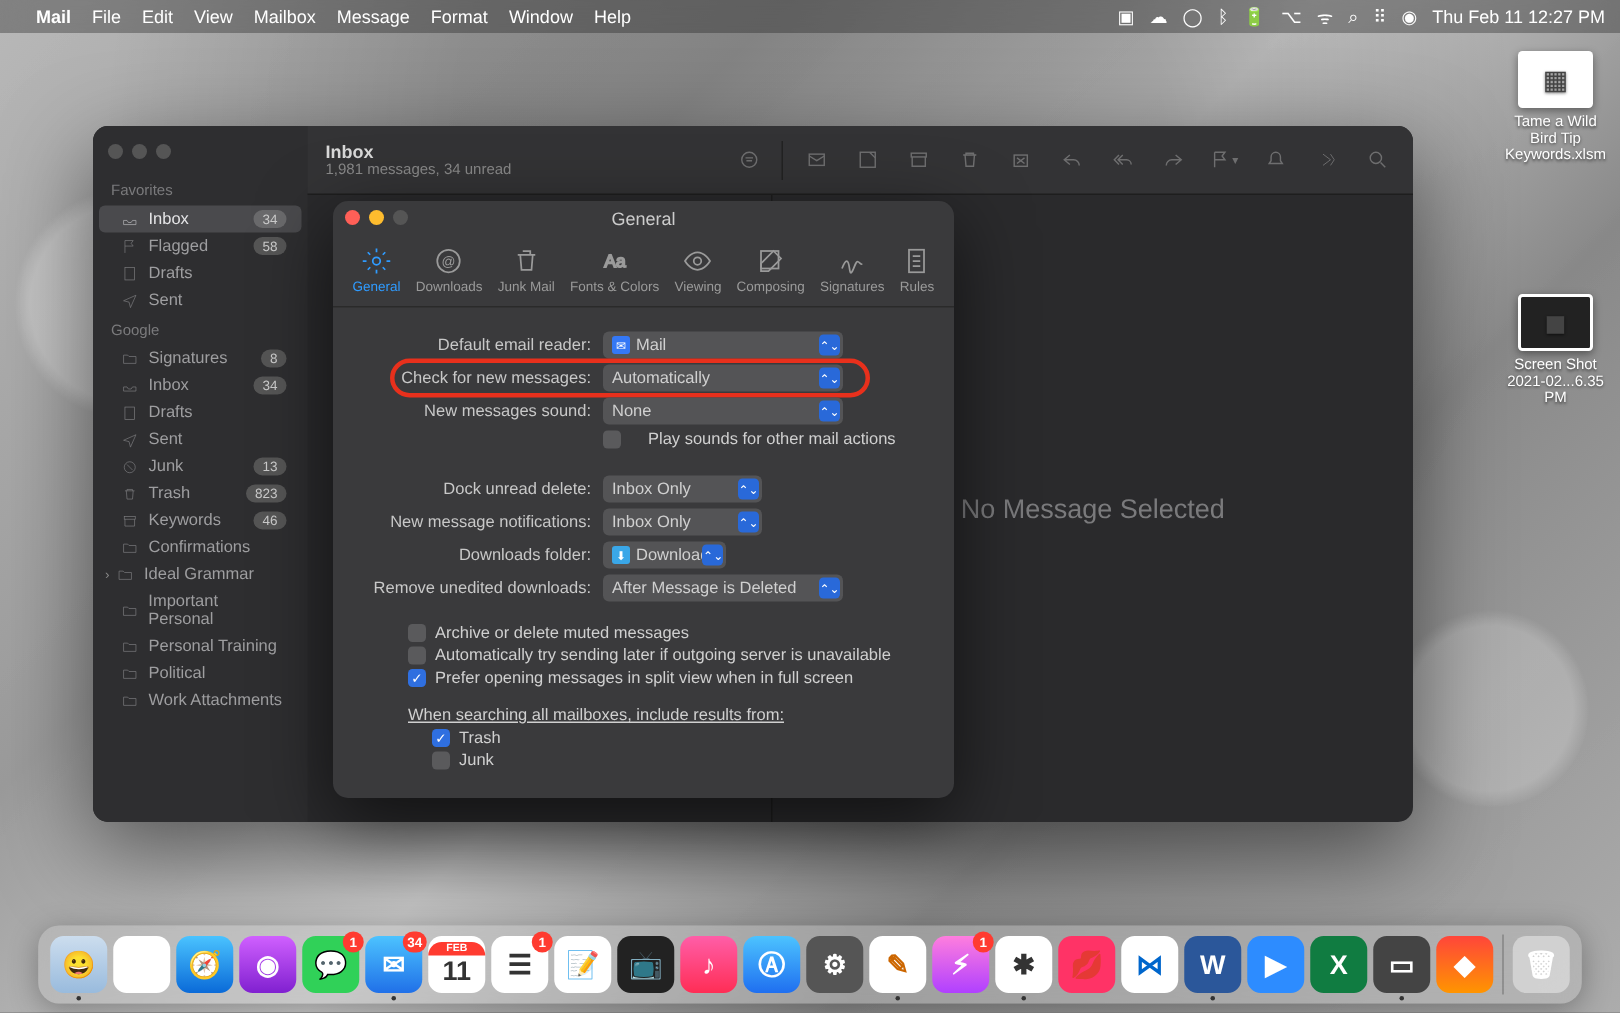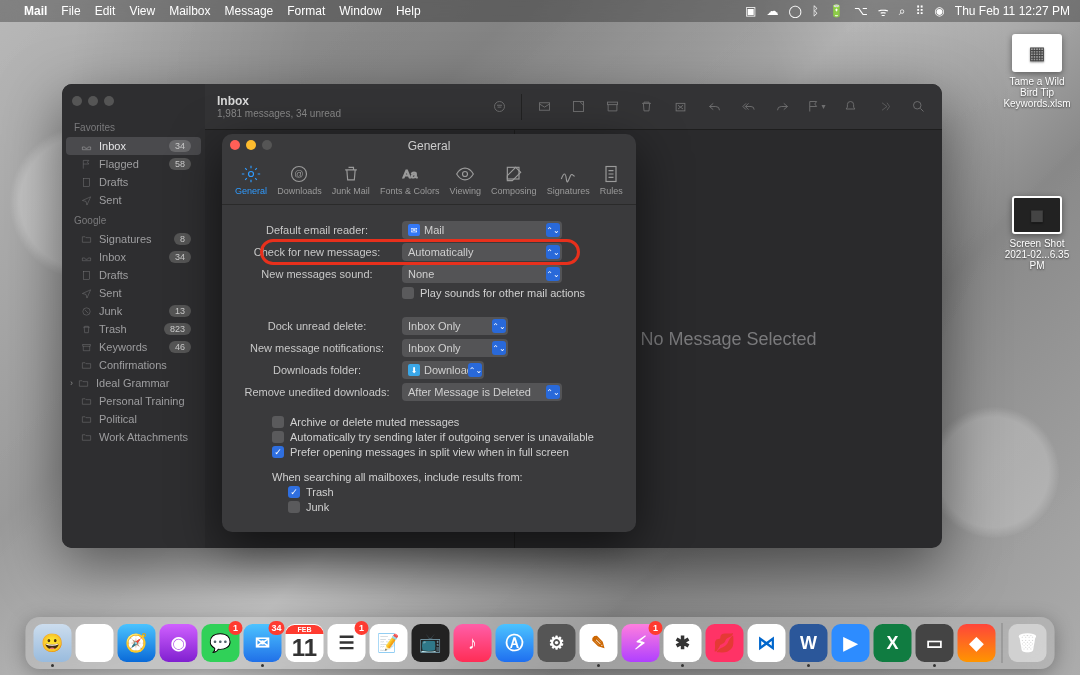--- a/index.html
+++ b/index.html
@@ -53,21 +53,21 @@
 .prefs-titlebar .traffic { position:absolute; left:8px; top:6px; padding:0; }
 .prefs-titlebar .traffic span:nth-child(1){background:#ff5f57}
 .prefs-titlebar .traffic span:nth-child(2){background:#febc2e}
 .prefs-titlebar .traffic span:nth-child(3){background:#555}
 .prefs-tabs { display:flex; justify-content:space-around; padding:4px 8px 6px; border-bottom:1px solid #2a2a2a; }
 .ptab { display:flex; flex-direction:column; align-items:center; gap:2px; font-size:9px; color:#9a9a9a; padding:2px 4px; border-radius:4px; cursor:pointer; }
 .ptab.sel { color:#2f9bff; }
 .ptab svg { width:20px; height:20px; stroke:currentColor; fill:none; stroke-width:1.4; }
 .prefs-body { padding:12px 18px 16px; }
 .row { display:flex; align-items:center; margin:4px 0; }
-.row .lbl { width:162px; text-align:center; padding-right:8px; color:#c8c8c8; }
+.row .lbl { width:162px; text-align:right; padding-right:8px; color:#c8c8c8; }
 .row .sel { flex:0 0 160px; background:#545456; border-radius:4px; padding:2px 6px; display:flex; align-items:center; font-size:11px; height:18px; position:relative; }
 .row .sel.nar { flex:0 0 106px; }
 .row .sel.mini { flex:0 0 78px; }
 .row .sel .caret { position:absolute; right:2px; top:2px; width:14px; height:14px; background:#2969d9; border-radius:3px; display:flex; align-items:center; justify-content:center; font-size:8px; color:#fff; }
 .row .sel .appicon { width:12px; height:12px; background:#3478f6; border-radius:2px; margin-right:4px; display:inline-flex; align-items:center; justify-content:center; font-size:8px; color:#fff; }
 .highlight-ring { position:absolute; border:3px solid #e8301c; border-radius:14px; pointer-events:none; }
 .chk-row { display:flex; align-items:center; gap:6px; margin:3px 0 3px 32px; }
 .chk { width:12px; height:12px; border-radius:3px; background:#5a5a5c; display:flex; align-items:center; justify-content:center; font-size:9px; color:#fff; }
 .chk.on { background:#2f6fe0; }
 .sub-chk { margin-left:48px; }
@@ -218,20 +218,26 @@
         <span class="chev">›</span>
         <svg class="ic ic-folder" viewBox="0 0 24 24">
           <path d="M3 6h6l2 2h10v10H3z" fill="none" stroke="currentColor"></path>
         </svg>
         <span>Ideal Grammar</span>
       </div>
     <div class="sb-item">
         <svg class="ic ic-folder" viewBox="0 0 24 24">
           <path d="M3 6h6l2 2h10v10H3z" fill="none" stroke="currentColor"></path>
         </svg>
+        <span>Important Personal</span>
+      </div>
+    <div class="sb-item">
+        <svg class="ic ic-folder" viewBox="0 0 24 24">
+          <path d="M3 6h6l2 2h10v10H3z" fill="none" stroke="currentColor"></path>
+        </svg>
         <span>Personal Training</span>
       </div>
     <div class="sb-item">
         <svg class="ic ic-folder" viewBox="0 0 24 24">
           <path d="M3 6h6l2 2h10v10H3z" fill="none" stroke="currentColor"></path>
         </svg>
         <span>Political</span>
       </div>
     <div class="sb-item">
         <svg class="ic ic-folder" viewBox="0 0 24 24">
@@ -414,21 +420,21 @@
     <div class="row">
         <div class="lbl">New messages sound:</div>
         <div class="sel">
           <span>None</span>
           <span class="caret">⌃⌄</span>
         </div>
       </div>
     <div class="row">
         <div class="lbl"></div>
         <div class="chk"></div>
-        <span style="margin-left:6px">Play sounds for other mail actions</span>
+        <span style="margin-left:18px">Play sounds for other mail actions</span>
       </div>
     <div style="height:10px"></div>
     <div class="row">
         <div class="lbl">Dock unread delete:</div>
         <div class="sel nar">
           <span>Inbox Only</span>
           <span class="caret">⌃⌄</span>
         </div>
       </div>
     <div class="row">
@@ -460,42 +466,42 @@
       </div>
     <div class="chk-row">
         <div class="chk"></div>
         <span>Automatically try sending later if outgoing server is unavailable</span>
       </div>
     <div class="chk-row">
         <div class="chk on">✓</div>
         <span>Prefer opening messages in split view when in full screen</span>
       </div>
     <div style="height:10px"></div>
-    <div style="margin-left:32px;">When searching all mailboxes, include results from:</div>
+    <div style="margin-left:32px;text-decoration:underline;">When searching all mailboxes, include results from:</div>
     <div class="chk-row sub-chk">
         <div class="chk on">✓</div>
         <span>Trash</span>
       </div>
     <div class="chk-row sub-chk">
         <div class="chk"></div>
         <span>Junk</span>
       </div>
   </div>
 </div>
 
 <div class="dock">
   <div class="app" style="background:linear-gradient(#cde,#9bd)">😀<span class="dot"></span></div>
   <div class="app" style="background:#fff">▦</div>
   <div class="app" style="background:linear-gradient(#4ac3ff,#0a6ad8)">🧭</div>
   <div class="app" style="background:linear-gradient(#d060ff,#8020d0)">◉</div>
   <div class="app" style="background:#30d158">💬<span class="badge">1</span></div>
   <div class="app" style="background:linear-gradient(#4cc3ff,#2070e8)">✉︎<span class="badge">34</span><span class="dot"></span></div>
   <div class="app" style="background:#fff;color:#e33;flex-direction:column;font-size:8px">
       <div style="background:#ff3b30;color:#fff;width:100%;text-align:center;border-radius:9px 9px 0 0;font-size:7px;padding:1px 0">FEB</div>
-      <div style="font-size:24px;color:#333">11</div>
+      <div style="font-size:18px;color:#333">11</div>
     </div>
   <div class="app" style="background:#fff;color:#333">☰<span class="badge">1</span></div>
   <div class="app" style="background:#fff;color:#fa0">📝</div>
   <div class="app" style="background:#222">📺</div>
   <div class="app" style="background:linear-gradient(#ff5ea8,#ff2d55)">♪</div>
   <div class="app" style="background:linear-gradient(#4cc3ff,#1f6ff0)">Ⓐ</div>
   <div class="app" style="background:#555">⚙︎</div>
   <div class="app" style="background:#fff;color:#c60">✎<span class="dot"></span></div>
   <div class="app" style="background:linear-gradient(#ff7ede,#b040ff)">⚡︎<span class="badge">1</span></div>
   <div class="app" style="background:#fff;color:#333">✱<span class="dot"></span></div>

